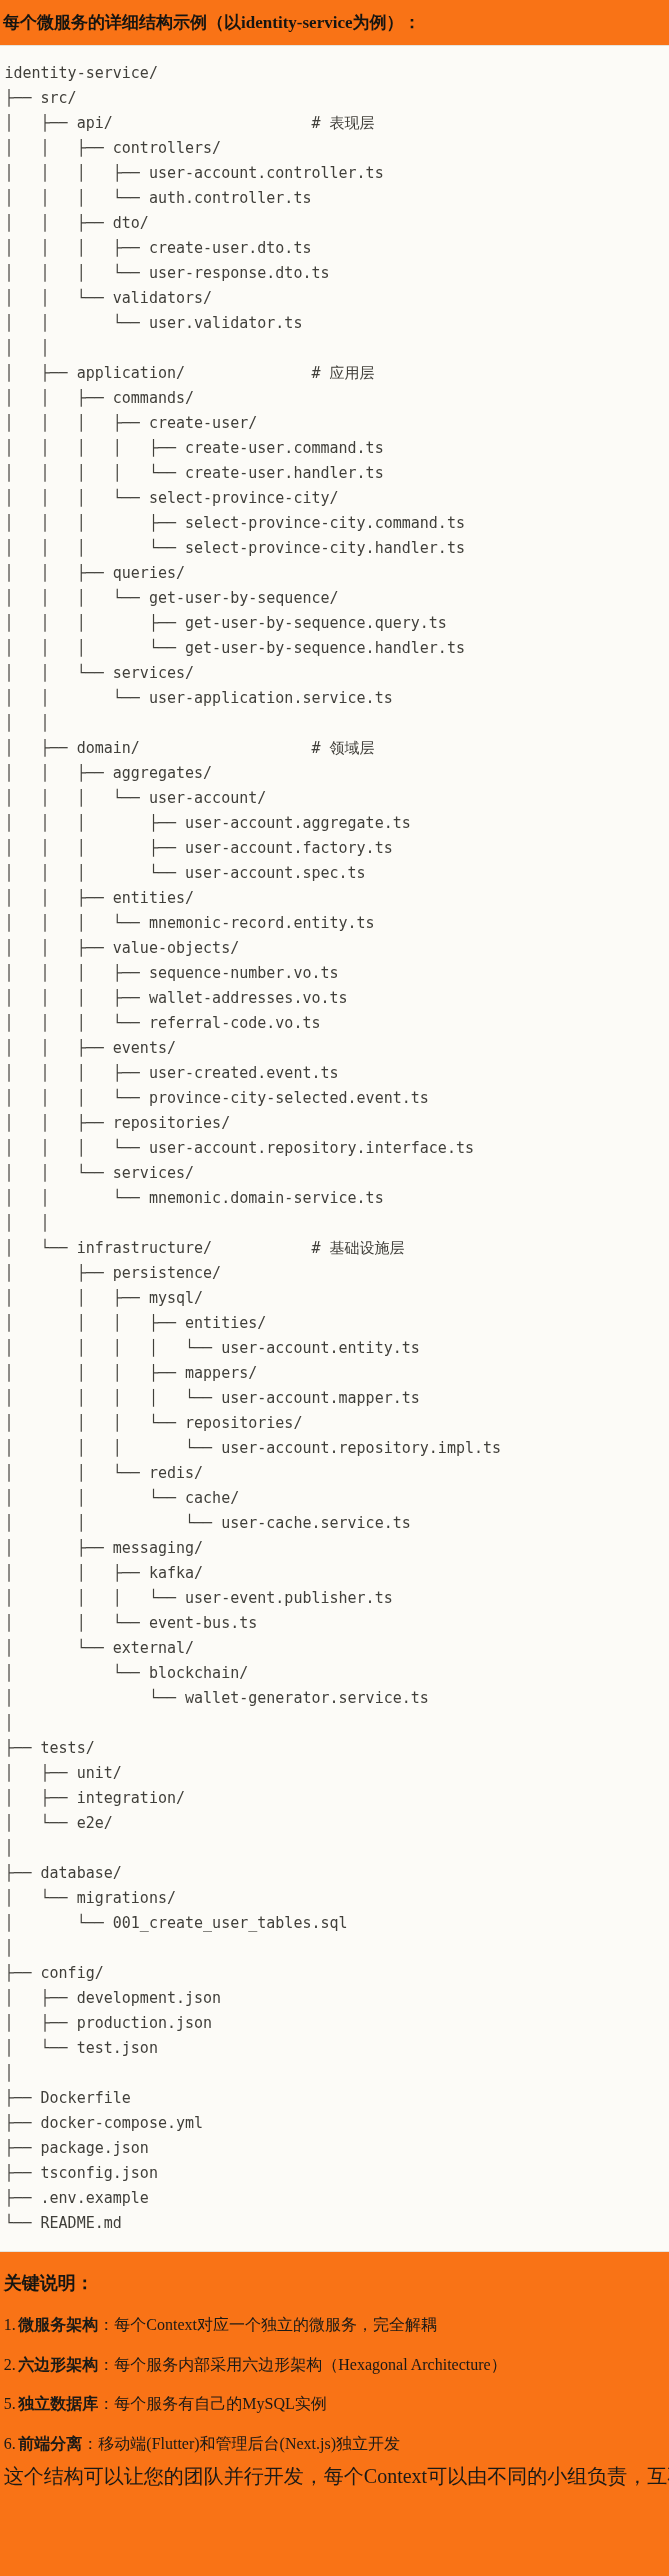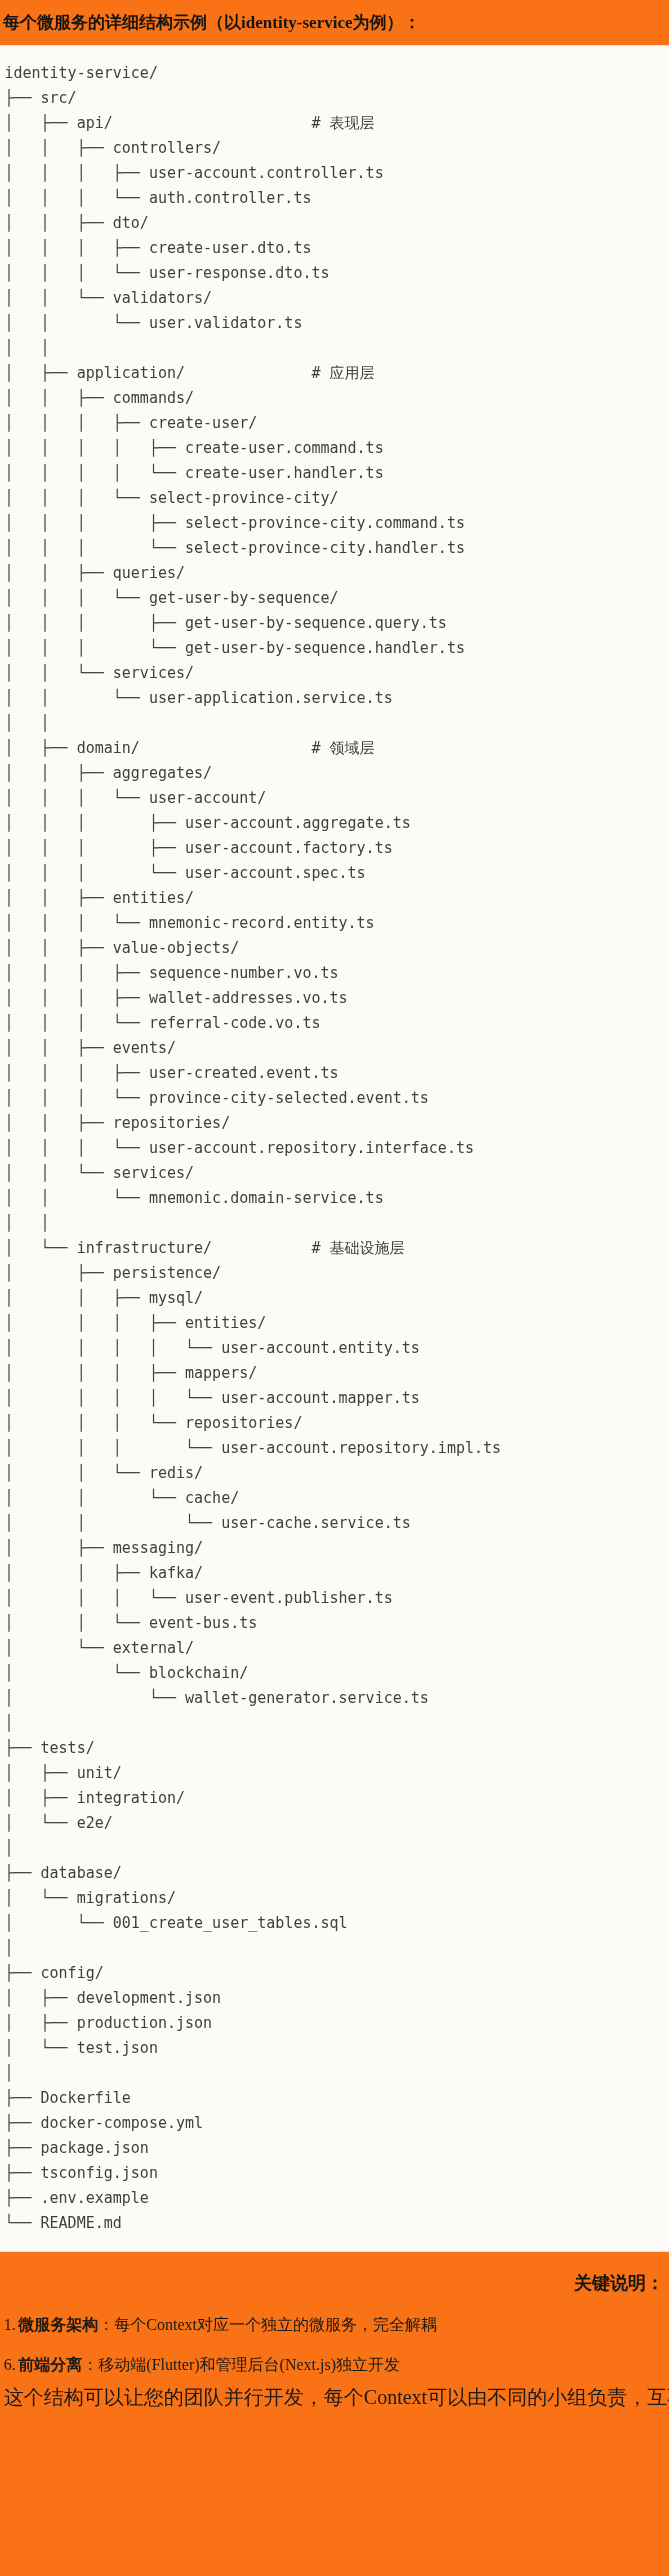--- a/index.html
+++ b/index.html
@@ -43,21 +43,20 @@
   }
   .notes {
     padding: 0 5px 0 3.8px;
   }
   .notes-heading {
     margin: 19px 0 0 0;
     font-size: 18px;
     line-height: 24px;
     font-weight: bold;
     color: #161511;
-    text-align: right;
   }
   .note-item {
     margin-top: 20.6px;
     font-size: 16px;
     line-height: 19px;
     white-space: nowrap;
   }
   .note-item .num { margin-right: 2.5px; }
   .note-item .term { font-weight: bold; }
   .closing-para {
@@ -164,20 +163,26 @@
 └── README.md</pre>
   </div>
 
   <div class="notes">
     <h3 class="notes-heading">关键说明：</h3>
 
     <div class="note-item">
       <span class="num">1.</span><span class="term">微服务架构</span><span class="desc">：每个Context对应一个独立的微服务，完全解耦</span>
     </div>
     <div class="note-item">
+      <span class="num">2.</span><span class="term">六边形架构</span><span class="desc">：每个服务内部采用六边形架构（Hexagonal Architecture）</span>
+    </div>
+    <div class="note-item">
+      <span class="num">5.</span><span class="term">独立数据库</span><span class="desc">：每个服务有自己的MySQL实例</span>
+    </div>
+    <div class="note-item">
       <span class="num">6.</span><span class="term">前端分离</span><span class="desc">：移动端(Flutter)和管理后台(Next.js)独立开发</span>
     </div>
 
     <p class="closing-para">这个结构可以让您的团队并行开发，每个Context可以由不同的小组负责，互不干扰。</p>
   </div>
 
 </div>
 
 
 </body></html>

